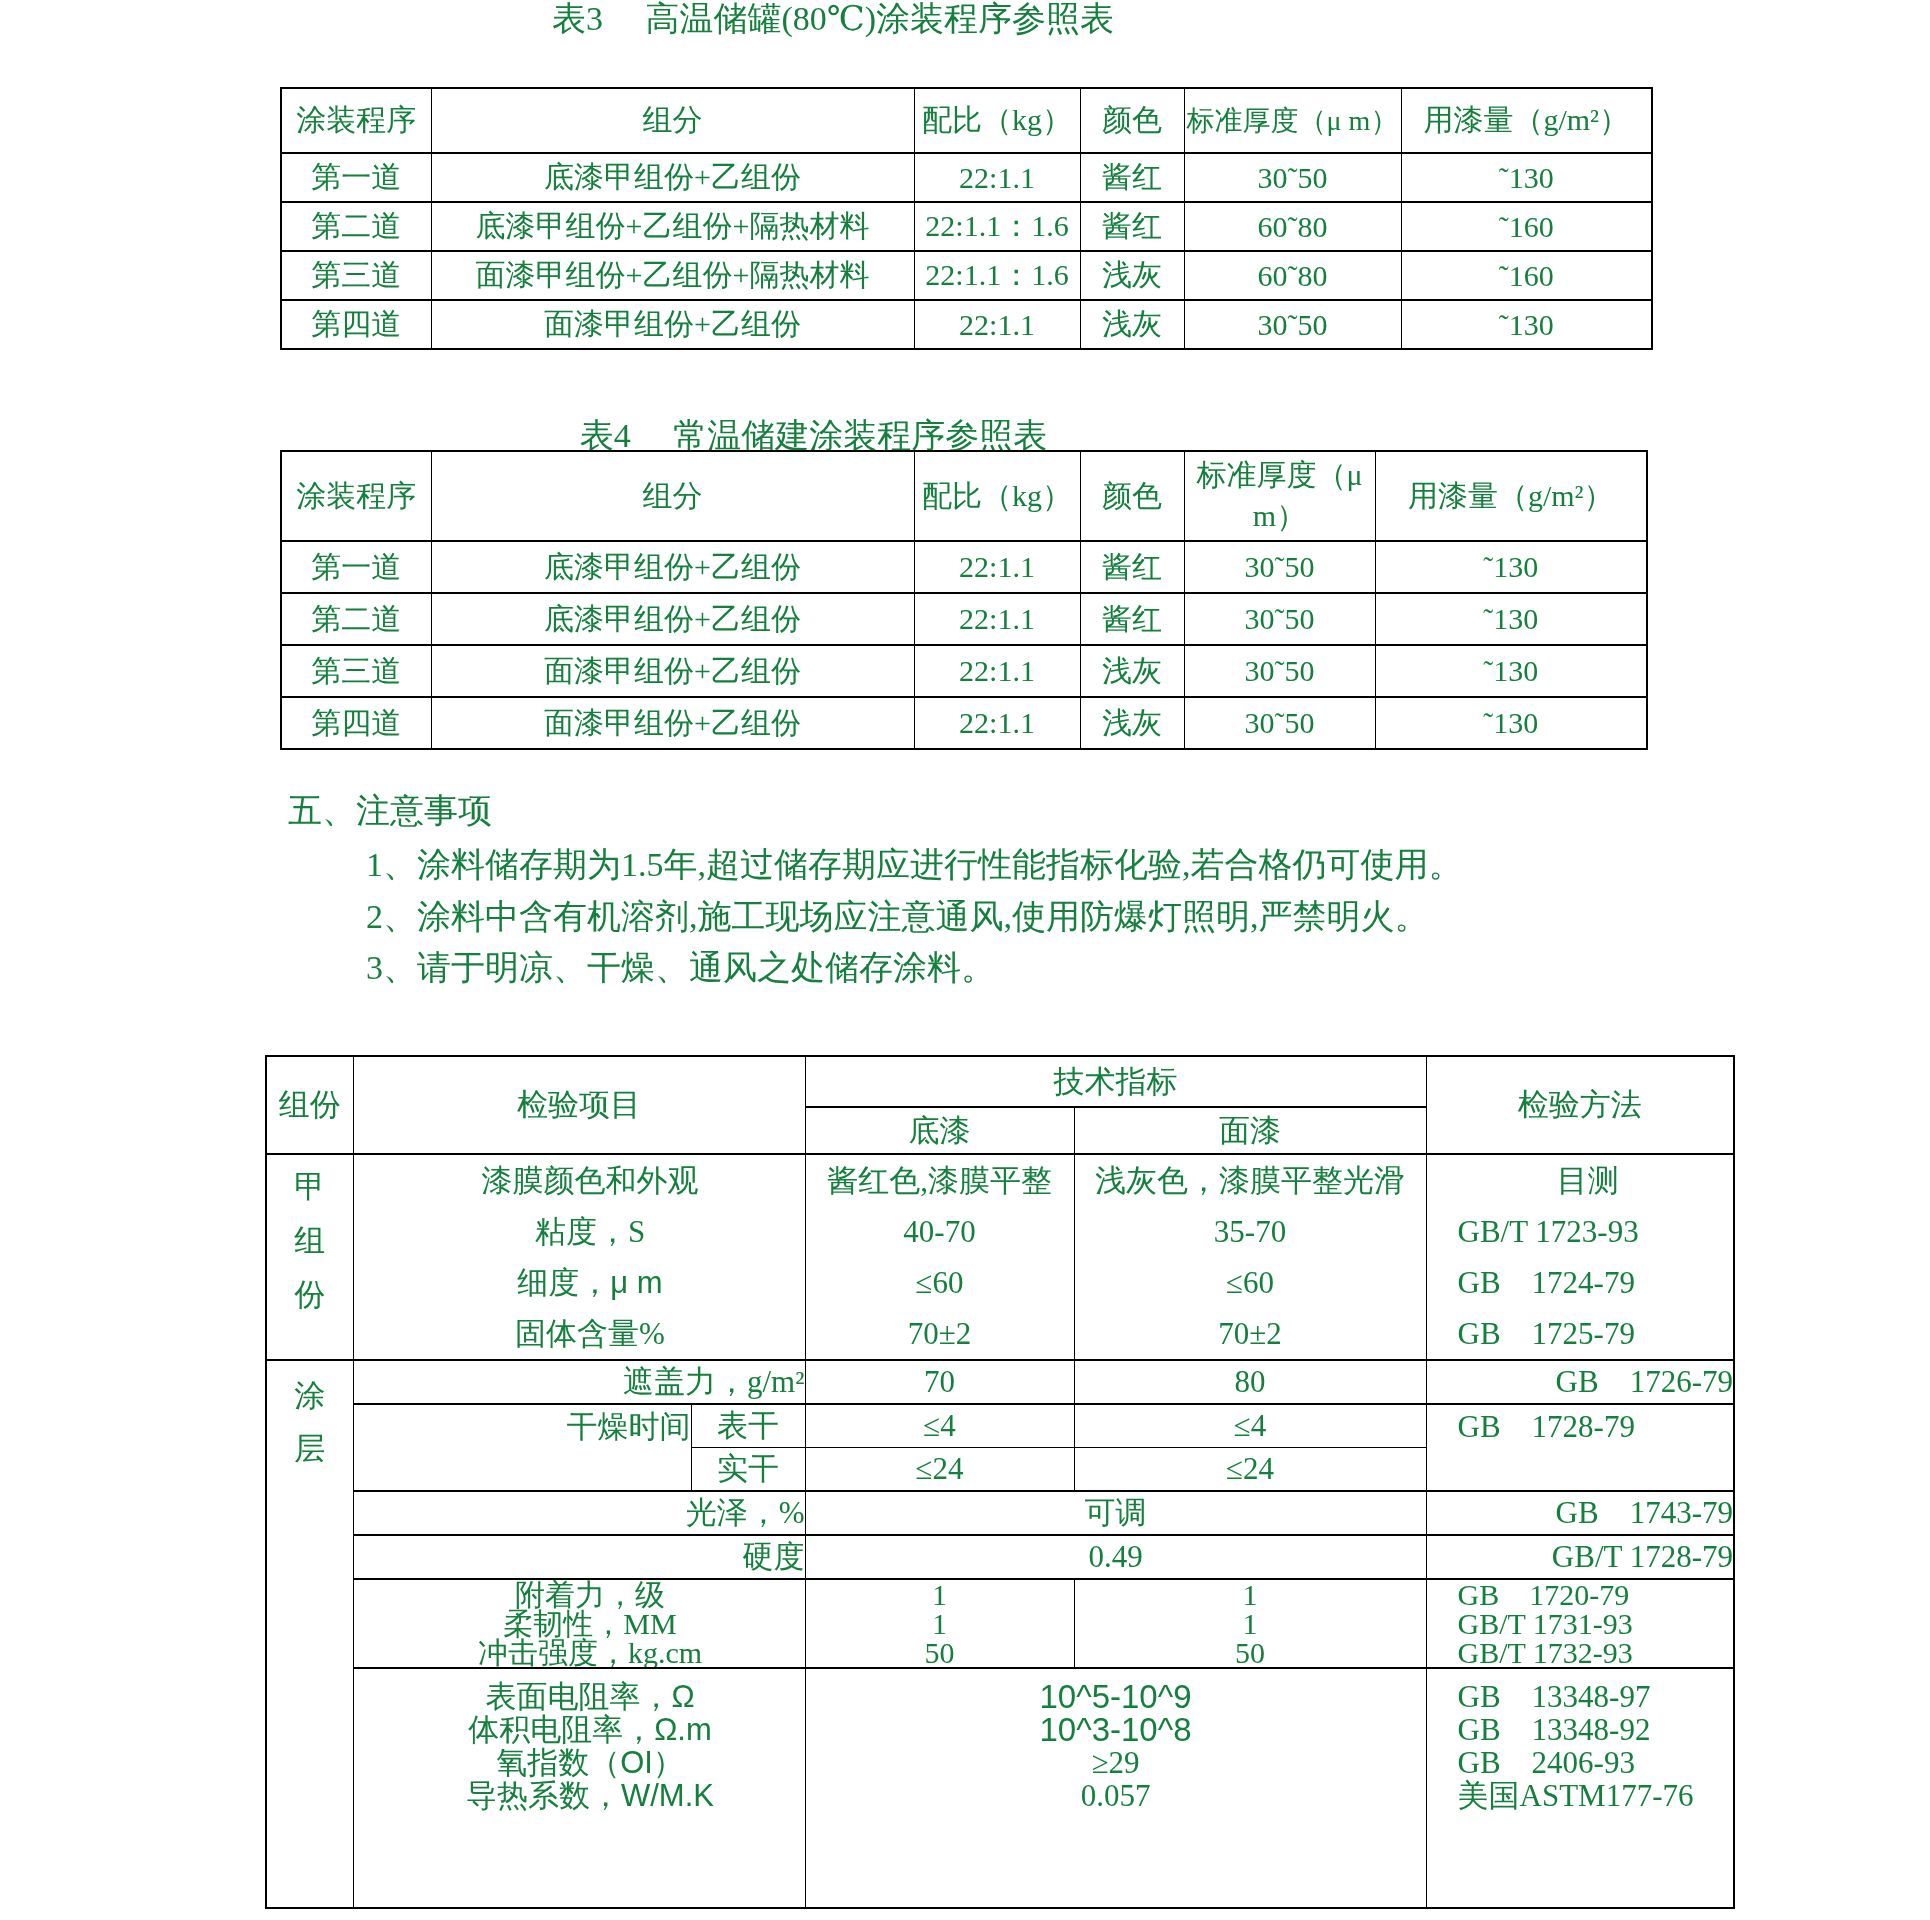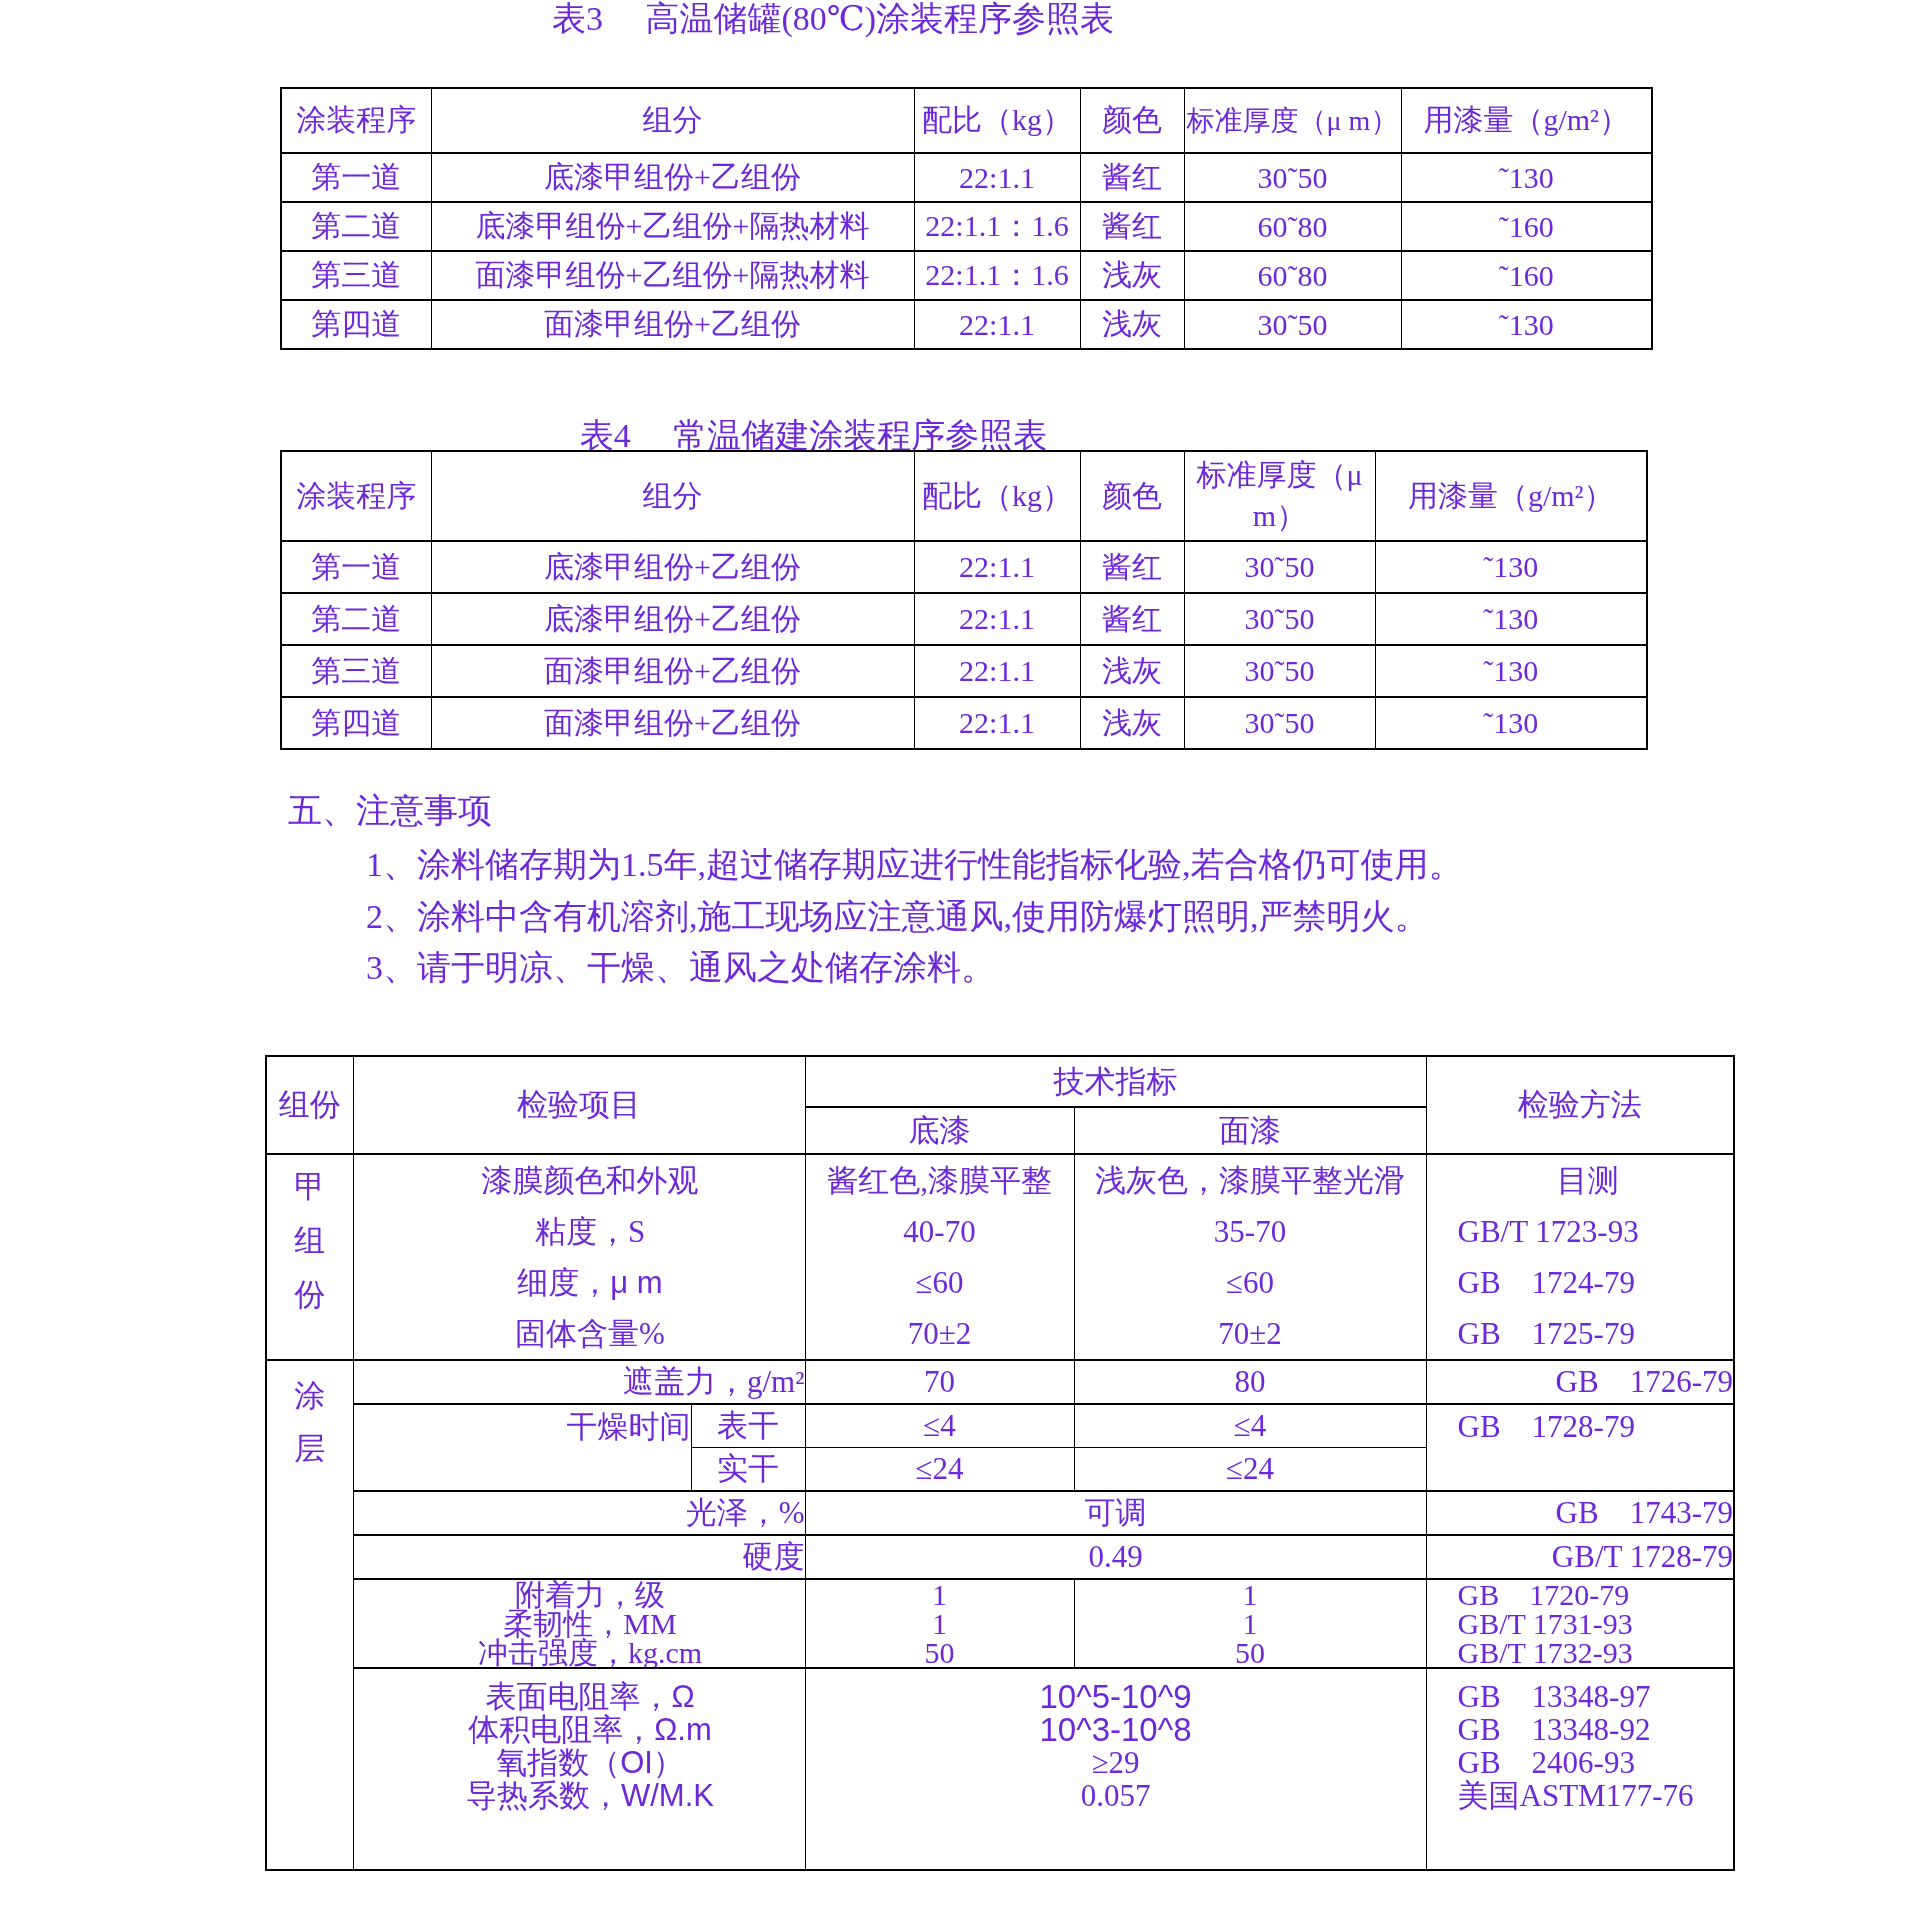--- a/index.html
+++ b/index.html
@@ -1,18 +1,18 @@
 <!DOCTYPE html>
 <html style="font-size:12.5px"><head>
 <meta charset="utf-8">
 <style>
   html,body{margin:0;padding:0;background:#e8e8e8;}
   #page{
     position:relative;width:1930px;height:1920px;background:#ffffff;
-    font-family:"Liberation Serif","DejaVu Serif",serif;color:#6d28d9;
+    font-family:"Liberation Serif","DejaVu Serif",serif;color:#15803d;
     overflow:hidden;
   }
   .title{
     position:absolute;text-align:center;font-size:34px;line-height:37px;
     white-space:pre;
   }
   table{border-collapse:collapse;table-layout:fixed;position:absolute;background:#fff;border-radius:6px;}
   td,th{border:1.6px solid #000;padding:0;font-weight:normal;overflow:hidden;}
   
   .ref-table{font-size:30px;}
@@ -282,21 +282,21 @@
           <div>1</div>
           <div>50</div>
         </td>
         <td class="methcell hsep">
           <div>GB    1720-79</div>
           <div>GB/T 1731-93</div>
           <div>GB/T 1732-93</div>
         </td>
       </tr>
 
-      <tr style="height:202px" class="elec">
+      <tr style="height:240px" class="elec">
         <td colspan="2" class="itemcell hsep">
           <div class="sans">表面电阻率，Ω</div>
           <div class="sans">体积电阻率，Ω.m</div>
           <div class="sans">氧指数（OI）</div>
           <div class="sans">导热系数，W/M.K</div>
         </td>
         <td colspan="2" class="valcell hsep">
           <div class="bigsans">10^5-10^9</div>
           <div class="bigsans">10^3-10^8</div>
           <div>≥29</div>

